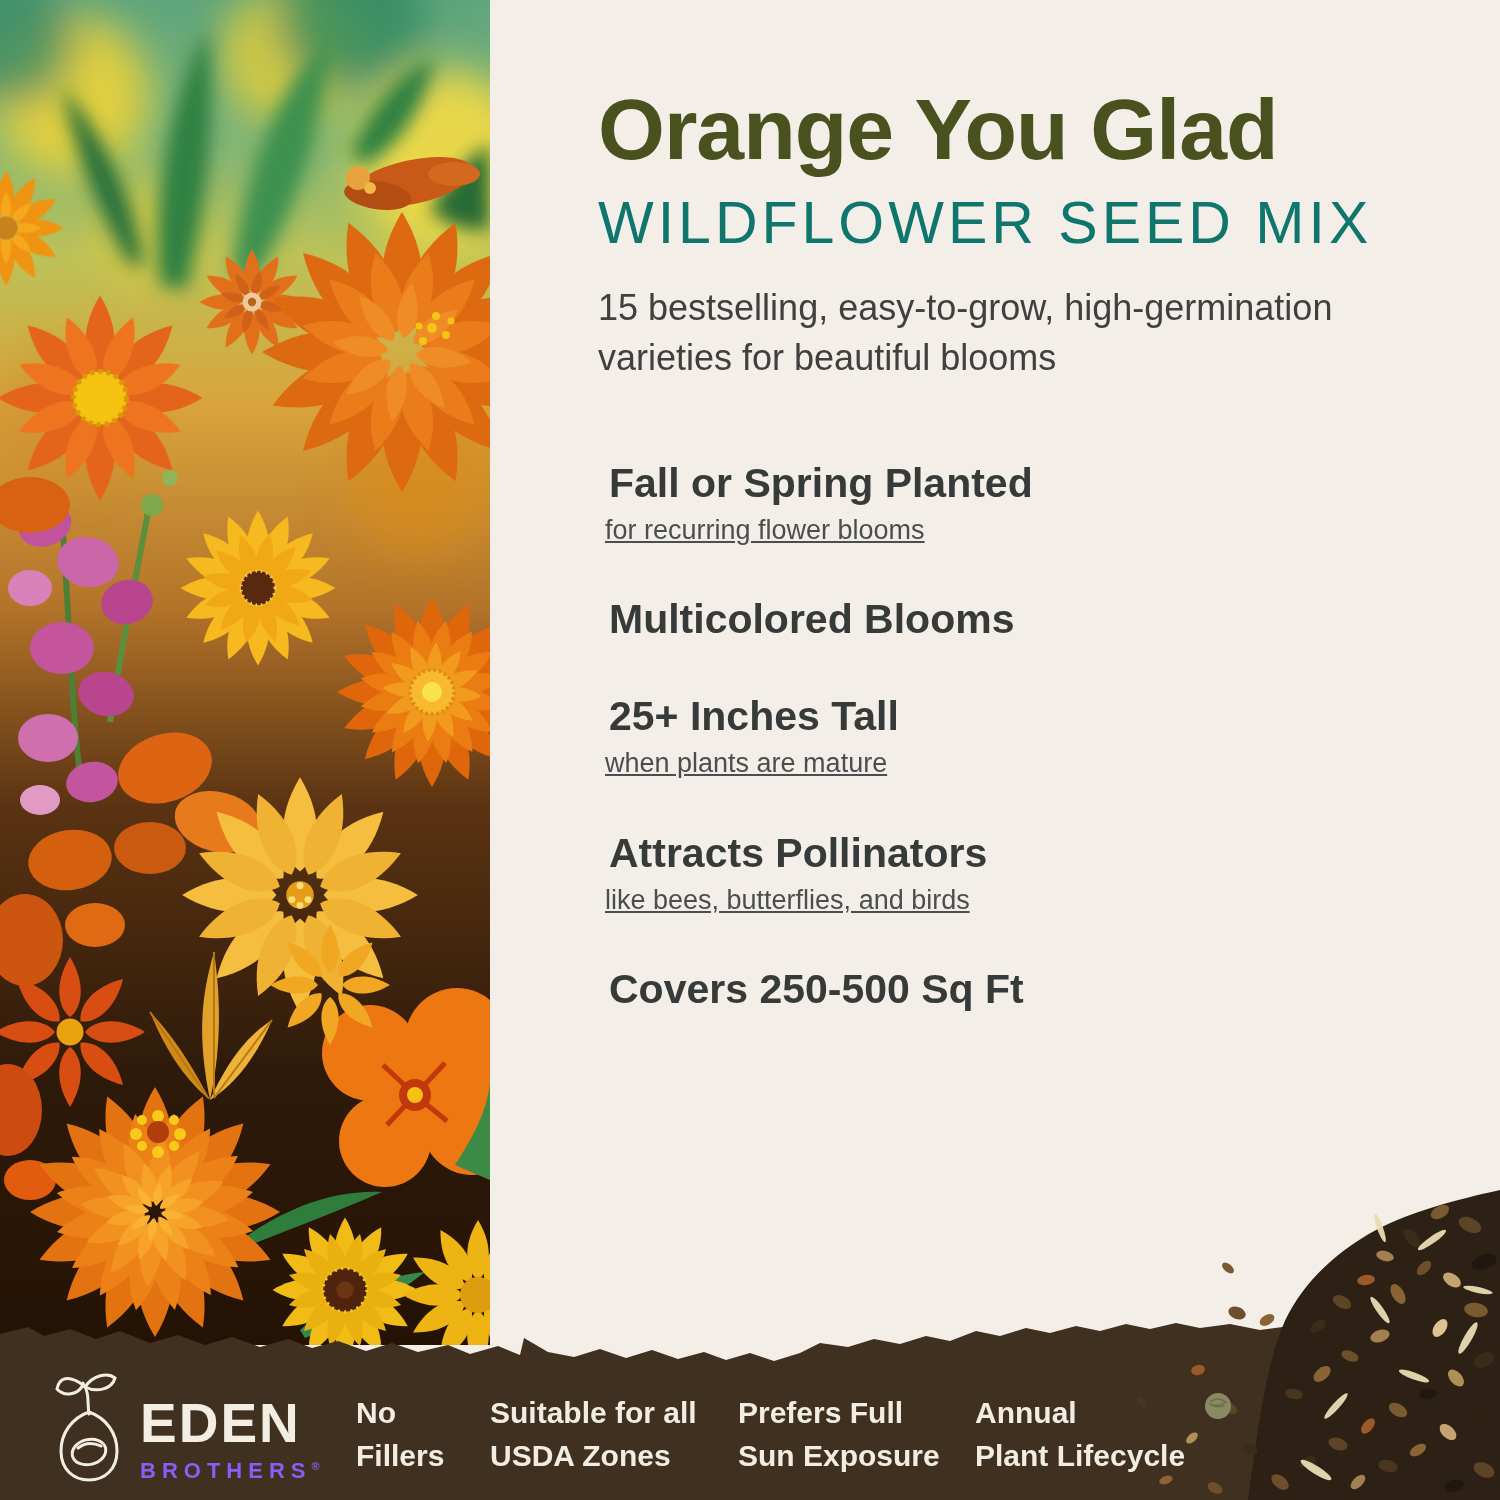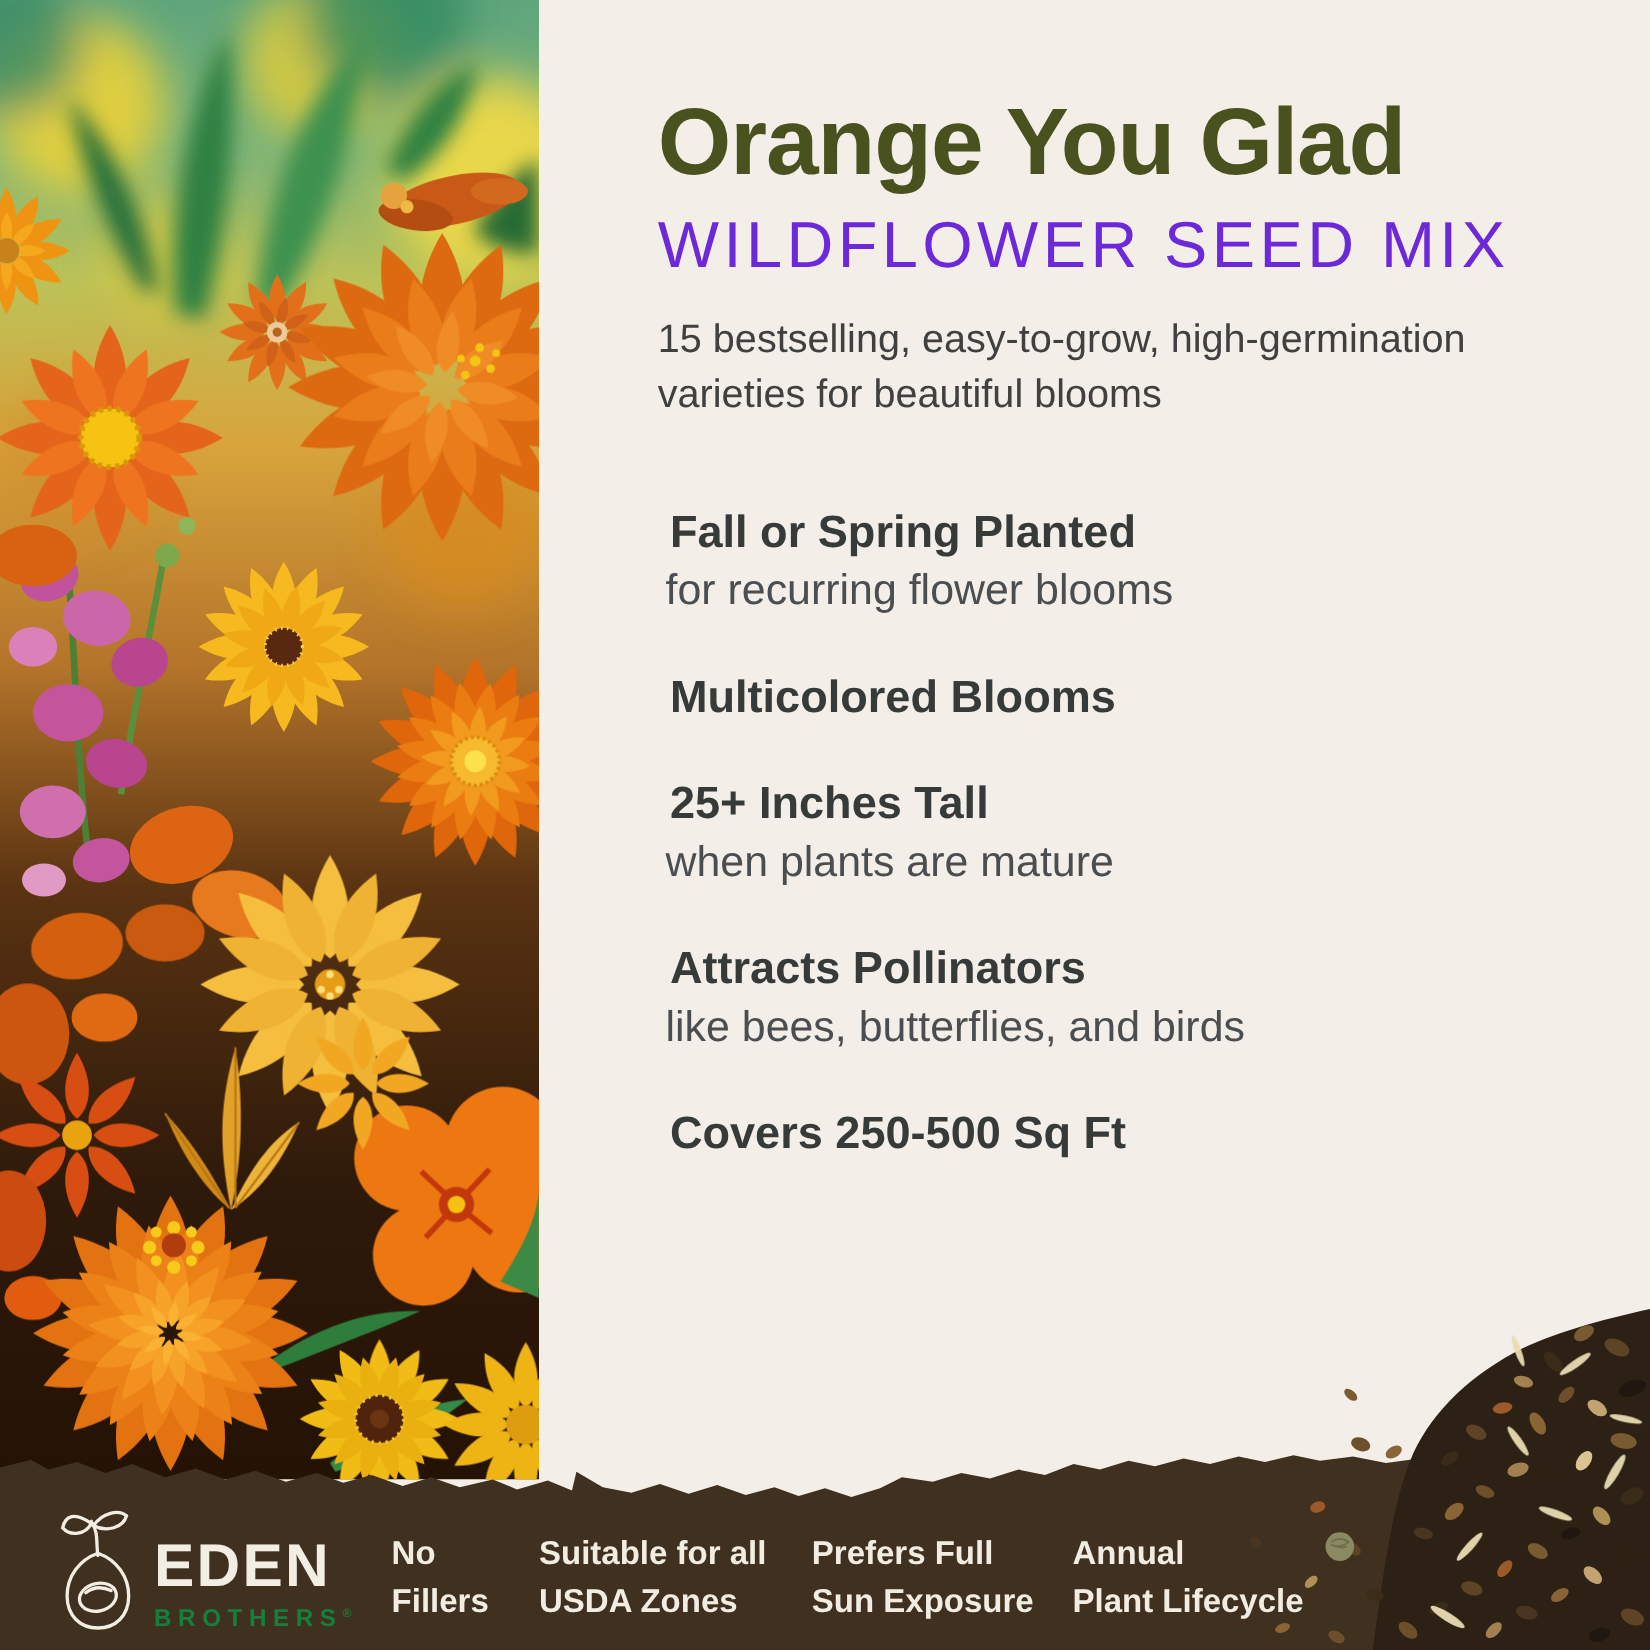--- a/index.html
+++ b/index.html
@@ -11,41 +11,41 @@
   
   .photo{position:absolute;left:0;top:0;width:490px;height:1345px;display:block;}
   
   .content{position:absolute;left:598px;top:86px;width:810px;}
   .title{
     margin:0;font-size:86px;line-height:1.02;font-weight:700;letter-spacing:-1px;
     color:#49511f;
   }
   .subtitle{
     margin:20px 0 0 0;font-size:59px;line-height:1.0;font-weight:400;
-    letter-spacing:4px;color:#6d28d9;
+    letter-spacing:4px;color:#0f766e;
   }
   .desc{
     margin:30px 0 0 0;font-size:36px;line-height:50px;color:#404040;font-weight:400;
   }
   .features{position:absolute;left:605px;top:456px;width:820px;}
   .feature{margin:0 0 50px 0;}
   .feature-heading{
     margin:4px;font-size:41px;line-height:1.15;font-weight:700;color:#363a38;letter-spacing:0;
   }
   .feature-body{
-    margin:8px 0 0 0;font-size:39px;line-height:1.15;font-weight:400;color:#4b4e50;
+    margin:8px 0 0 0;font-size:27px;line-height:1.15;font-weight:400;color:#4b4e50;text-decoration:underline;
   }
   
   .tear{position:absolute;left:0;top:1300px;width:1500px;height:200px;display:block;z-index:4;}
   .footer-row{position:absolute;left:0;top:0;width:1500px;height:1160px;z-index:6;pointer-events:none;}
   .brand{position:absolute;left:52px;top:1372px;display:flex;align-items:flex-start;color:#f3eee4;}
   .brand-icon{width:74px;height:114px;display:block;}
   .brand-text{margin-left:14px;margin-top:24px;}
   .brand-name{font-size:55px;line-height:1;font-weight:700;letter-spacing:2px;color:#f3eee4;}
-  .brand-sub{font-size:22px;line-height:1;font-weight:700;letter-spacing:6px;color:#15803d;margin-top:9px;}
+  .brand-sub{font-size:22px;line-height:1;font-weight:700;letter-spacing:6px;color:#8b5cf6;margin-top:9px;}
   .brand-sub sup{font-size:11px;letter-spacing:0;}
   .badge{position:absolute;top:1392px;font-size:30px;line-height:1.42;font-weight:700;color:#f2ede3;}
   .badge-1{left:356px;}
   .badge-2{left:490px;}
   .badge-3{left:738px;}
   .badge-4{left:975px;}
   
   .seeds{position:absolute;left:1080px;top:1170px;width:420px;height:330px;display:block;z-index:5;}
 </style>
 </head>

